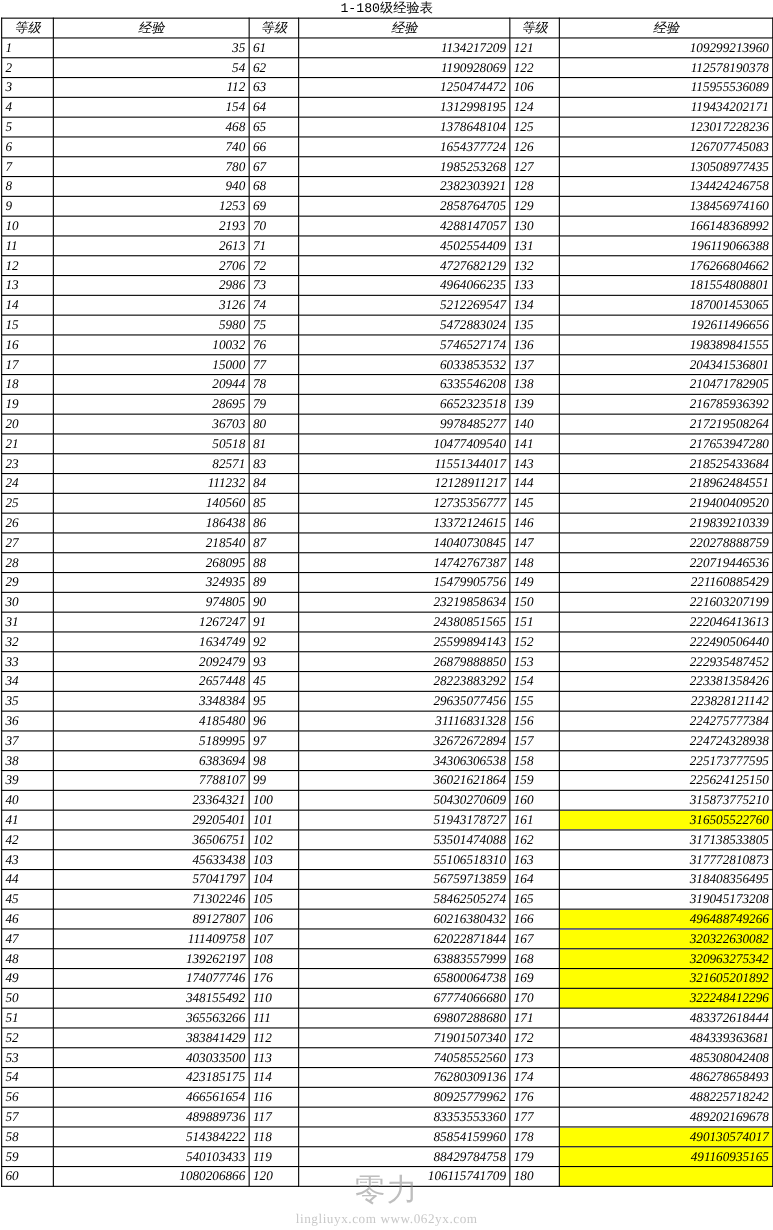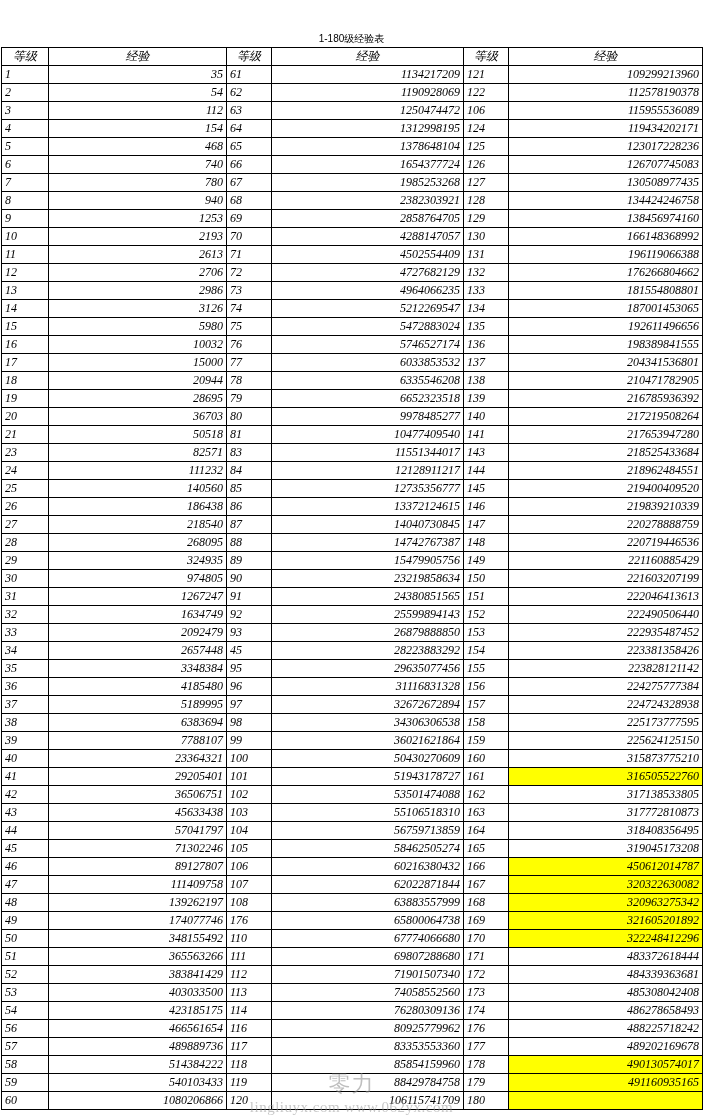--- a/index.html
+++ b/index.html
@@ -11,25 +11,24 @@
     width: 703px;
     height: 1118px;
     font-family: "Liberation Serif", serif;
     font-size: 12px;
     color: #000000;
     position: relative;
     overflow: hidden;
   }
   .page-title {
     text-align: center;
-    font-size: 10px;
+    font-size: 12px;
     line-height: 16px;
     height: 16px;
-    font-family: Liberation Sans, sans-serif;
-    margin-top: 31px;
+    font-family: Liberation Mono, monospace;
   }
   table.exp-table {
     border-collapse: collapse;
     width: 701px;
     margin: 0 1px;
     table-layout: fixed;
     font-style: italic;
   }
   table.exp-table th,
   table.exp-table td {
@@ -67,26 +66,26 @@
     bottom: 2px;
     left: 0;
     width: 703px;
     text-align: center;
     pointer-events: none;
     opacity: 0.55;
   }
   .watermark-inner {
     display: inline-block;
     font-family: "Liberation Sans", sans-serif;
-    font-size: 22px;
+    font-size: 28px;
     color: #8a8a8a;
     letter-spacing: 1px;
   }
   .wm-sub {
-    font-size: 15px;
+    font-size: 12px;
     color: #9a9a9a;
     letter-spacing: 0.5px;
   }
 </style>
 </head>
 <body>
 
 <div class="page-title">1-180级经验表</div>
 
 <table class="exp-table">
@@ -460,21 +459,21 @@
         <td class="exp">58462505274</td>
         <td class="lvl">165</td>
         <td class="exp">319045173208</td>
       </tr>
       <tr>
         <td class="lvl">46</td>
         <td class="exp">89127807</td>
         <td class="lvl">106</td>
         <td class="exp">60216380432</td>
         <td class="lvl">166</td>
-        <td class="exp hl">450612014787</td>
+        <td class="exp hl">496488749266</td>
       </tr>
       <tr>
         <td class="lvl">47</td>
         <td class="exp">111409758</td>
         <td class="lvl">107</td>
         <td class="exp">62022871844</td>
         <td class="lvl">167</td>
         <td class="exp hl">320322630082</td>
       </tr>
       <tr>

